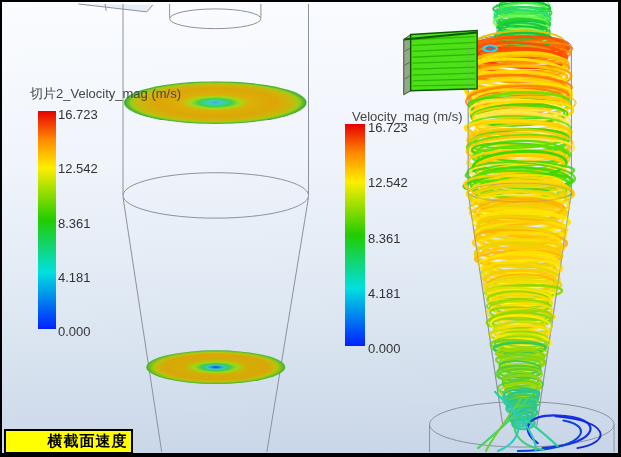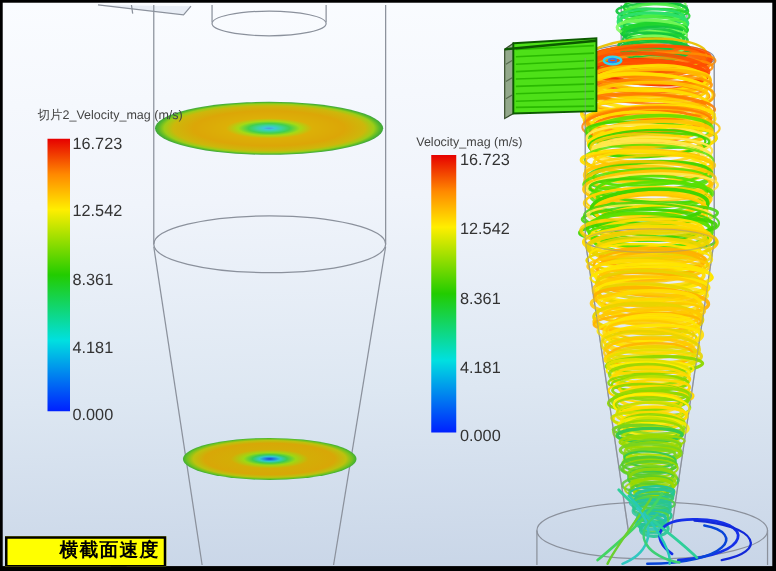--- a/index.html
+++ b/index.html
@@ -5,21 +5,21 @@
   html,body{margin:0;padding:0;background:#222;}
   .frame{
     position:relative;width:621px;height:457px;box-sizing:border-box;
     border:2px solid #000;border-right-width:3px;border-bottom-width:4px;
     overflow:hidden;
     background:linear-gradient(178deg,#fafcff 0%,#f0f4fb 35%,#dde7f2 68%,#c8d5e7 100%);
     font-family:"Liberation Sans",sans-serif;
   }
   .scene{position:absolute;left:0;top:0;width:100%;height:100%;}
   .legend{position:absolute;color:#3c3c3c;}
-  .legend-title{position:absolute;font-size:10px;white-space:nowrap;color:#444;}
+  .legend-title{position:absolute;font-size:13px;white-space:nowrap;color:#444;}
   .cbar{position:absolute;box-sizing:border-box;
     background:linear-gradient(to bottom,#e60000 0%,#ff8800 13%,#ffee00 26%,#22cc00 50%,#00e0e0 74%,#0020ff 100%);}
   .tick{position:absolute;font-size:13px;color:#333;white-space:nowrap;}
   .caption{position:absolute;box-sizing:border-box;background:#ffff00;border:2px solid #000;
     color:#000;font-weight:bold;font-size:15px;text-align:center;height:25px;line-height:20px;
     letter-spacing:1px;padding-left:38px;}
 </style>
 </head>
 <body>
 
@@ -383,21 +383,21 @@
     <div class="legend-title" style="left:28px;top:83px;">切片2_Velocity_mag (m/s)</div>
     <div class="cbar" style="left:36px;top:109px;width:18px;height:218px;"></div>
     <div class="tick" style="left:56px;top:105px;">16.723</div>
     <div class="tick" style="left:56px;top:159px;">12.542</div>
     <div class="tick" style="left:56px;top:214px;">8.361</div>
     <div class="tick" style="left:56px;top:268px;">4.181</div>
     <div class="tick" style="left:56px;top:322px;">0.000</div>
   </div>
 
   <div class="legend">
-    <div class="legend-title" style="left:331px;top:107px;">Velocity_mag (m/s)</div>
+    <div class="legend-title" style="left:350px;top:107px;">Velocity_mag (m/s)</div>
     <div class="cbar" style="left:343px;top:122px;width:20px;height:222px;"></div>
     <div class="tick" style="left:366px;top:118px;">16.723</div>
     <div class="tick" style="left:366px;top:173px;">12.542</div>
     <div class="tick" style="left:366px;top:229px;">8.361</div>
     <div class="tick" style="left:366px;top:284px;">4.181</div>
     <div class="tick" style="left:366px;top:339px;">0.000</div>
   </div>
 
   <div class="caption" style="left:2px;top:427px;width:129px;">横截面速度云图</div>
 

